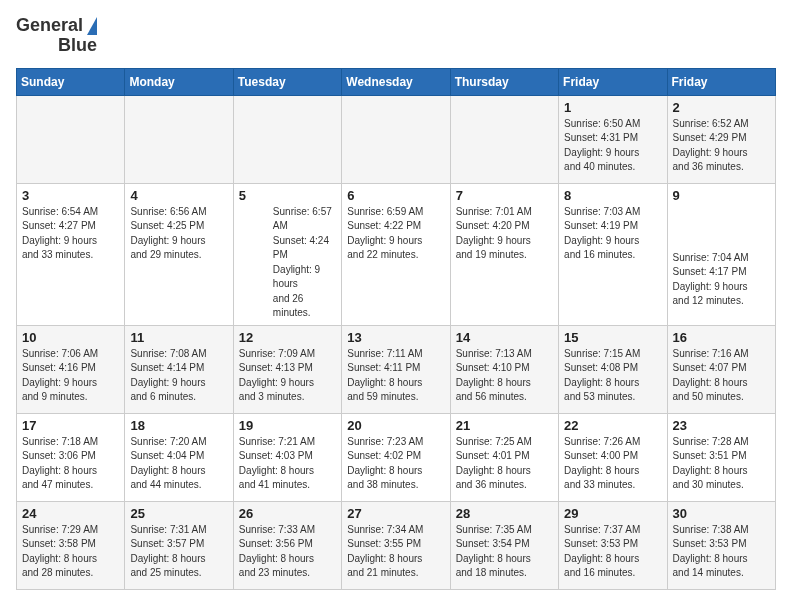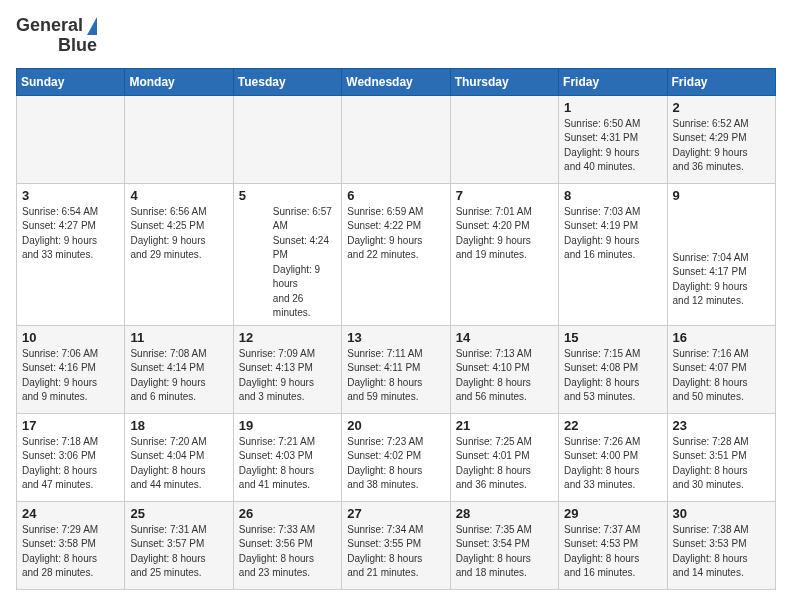--- a/index.html
+++ b/index.html
@@ -330,21 +330,21 @@
         <td>
           <span class="day-number">28</span>
           <div class="day-info" style="white-space: pre-line;">Sunrise: 7:35 AM
 Sunset: 3:54 PM
 Daylight: 8 hours
 and 18 minutes.</div>
         </td>
         <td>
           <span class="day-number">29</span>
           <div class="day-info" style="white-space: pre-line;">Sunrise: 7:37 AM
-Sunset: 4:53 PM
+Sunset: 3:53 PM
 Daylight: 8 hours
 and 16 minutes.</div>
         </td>
         <td>
           <span class="day-number">30</span>
           <div class="day-info" style="white-space: pre-line;">Sunrise: 7:38 AM
 Sunset: 3:53 PM
 Daylight: 8 hours
 and 14 minutes.</div>
         </td>

